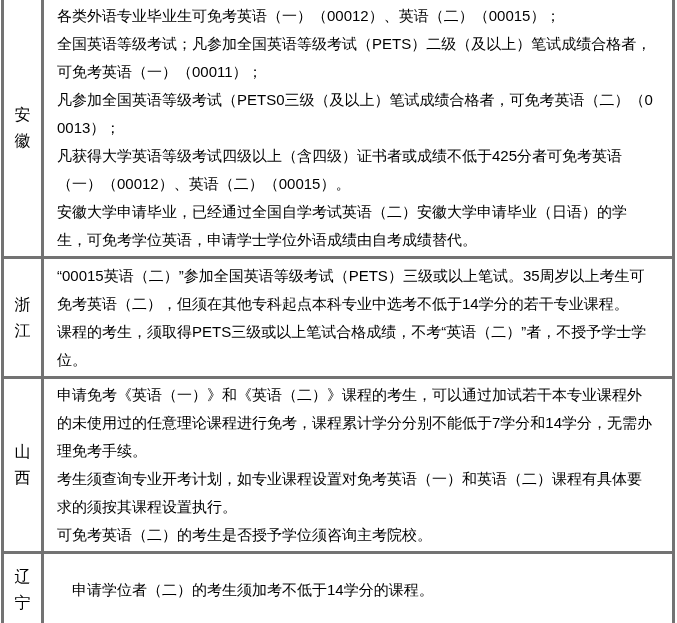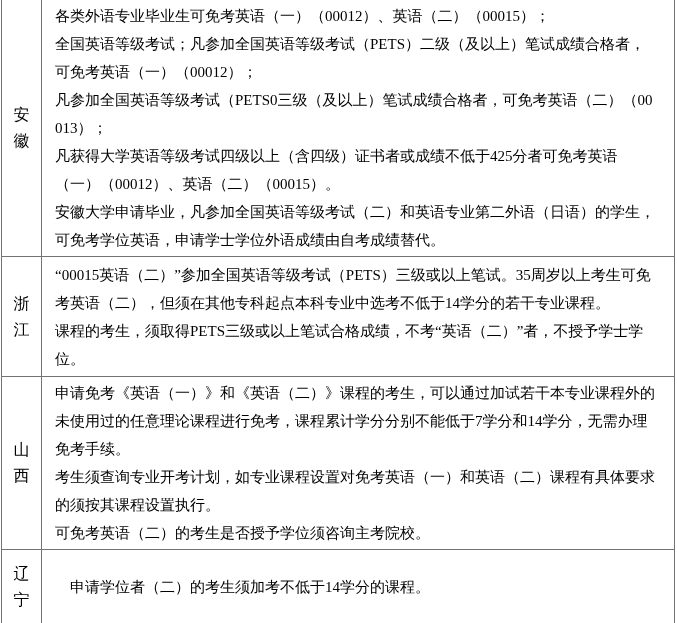--- a/index.html
+++ b/index.html
@@ -12,40 +12,39 @@
     font-family: "Liberation Sans", sans-serif;
     color: #000000;
   }
   table.policy-table {
     border-collapse: collapse;
     table-layout: fixed;
     width: 674px;
     margin-left: 1px;
   }
   table.policy-table td {
-    border: 1px solid #737373;
+    border: 3px solid #737373;
     vertical-align: middle;
     background: #ffffff;
   }
   
   table.policy-table tr:first-child td { border-top: none; }
 
   td.province-cell {
     width: 40px;
     text-align: center;
     font-size: 16px;
     line-height: 26px;
     white-space: pre-line; 
     padding: 0;
   }
   td.content-cell {
     font-size: 15px;
     line-height: 28px;
     padding: 2px 19px 2px 13px;
-    font-family: Liberation Serif, serif;
   }
   td.content-cell p {
     margin: 0;
     word-break: break-all;
   }
   tr.row-anhui    { height: 253px; }
   tr.row-zhejiang { height: 120px; }
   tr.row-shanxi   { height: 170px; }
   tr.row-liaoning { height: 75px;  }
 </style>
@@ -56,24 +55,24 @@
   <colgroup>
     <col style="width:40px">
     <col>
   </colgroup>
   <tbody>
     <tr class="row-anhui">
       <td class="province-cell">安
 徽</td>
       <td class="content-cell">
         <p>各类外语专业毕业生可免考英语（一）（00012）、英语（二）（00015）；</p>
-        <p>全国英语等级考试；凡参加全国英语等级考试（PETS）二级（及以上）笔试成绩合格者，可免考英语（一）（00012）；</p>
+        <p>全国英语等级考试；凡参加全国英语等级考试（PETS）二级（及以上）笔试成绩合格者，可免考英语（一）（00011）；</p>
         <p>凡参加全国英语等级考试（PETS0三级（及以上）笔试成绩合格者，可免考英语（二）（00013）；</p>
         <p>凡获得大学英语等级考试四级以上（含四级）证书者或成绩不低于425分者可免考英语（一）（00012）、英语（二）（00015）。</p>
-        <p>安徽大学申请毕业，凡参加全国英语等级考试（二）和英语专业第二外语（日语）的学生，可免考学位英语，申请学士学位外语成绩由自考成绩替代。</p>
+        <p>安徽大学申请毕业，已经通过全国自学考试英语（二）安徽大学申请毕业（日语）的学生，可免考学位英语，申请学士学位外语成绩由自考成绩替代。</p>
       </td>
     </tr>
     <tr class="row-zhejiang">
       <td class="province-cell">浙
 江</td>
       <td class="content-cell">
         <p>“00015英语（二）”参加全国英语等级考试（PETS）三级或以上笔试。35周岁以上考生可免考英语（二），但须在其他专科起点本科专业中选考不低于14学分的若干专业课程。</p>
         <p>课程的考生，须取得PETS三级或以上笔试合格成绩，不考“英语（二）”者，不授予学士学位。</p>
       </td>
     </tr>

